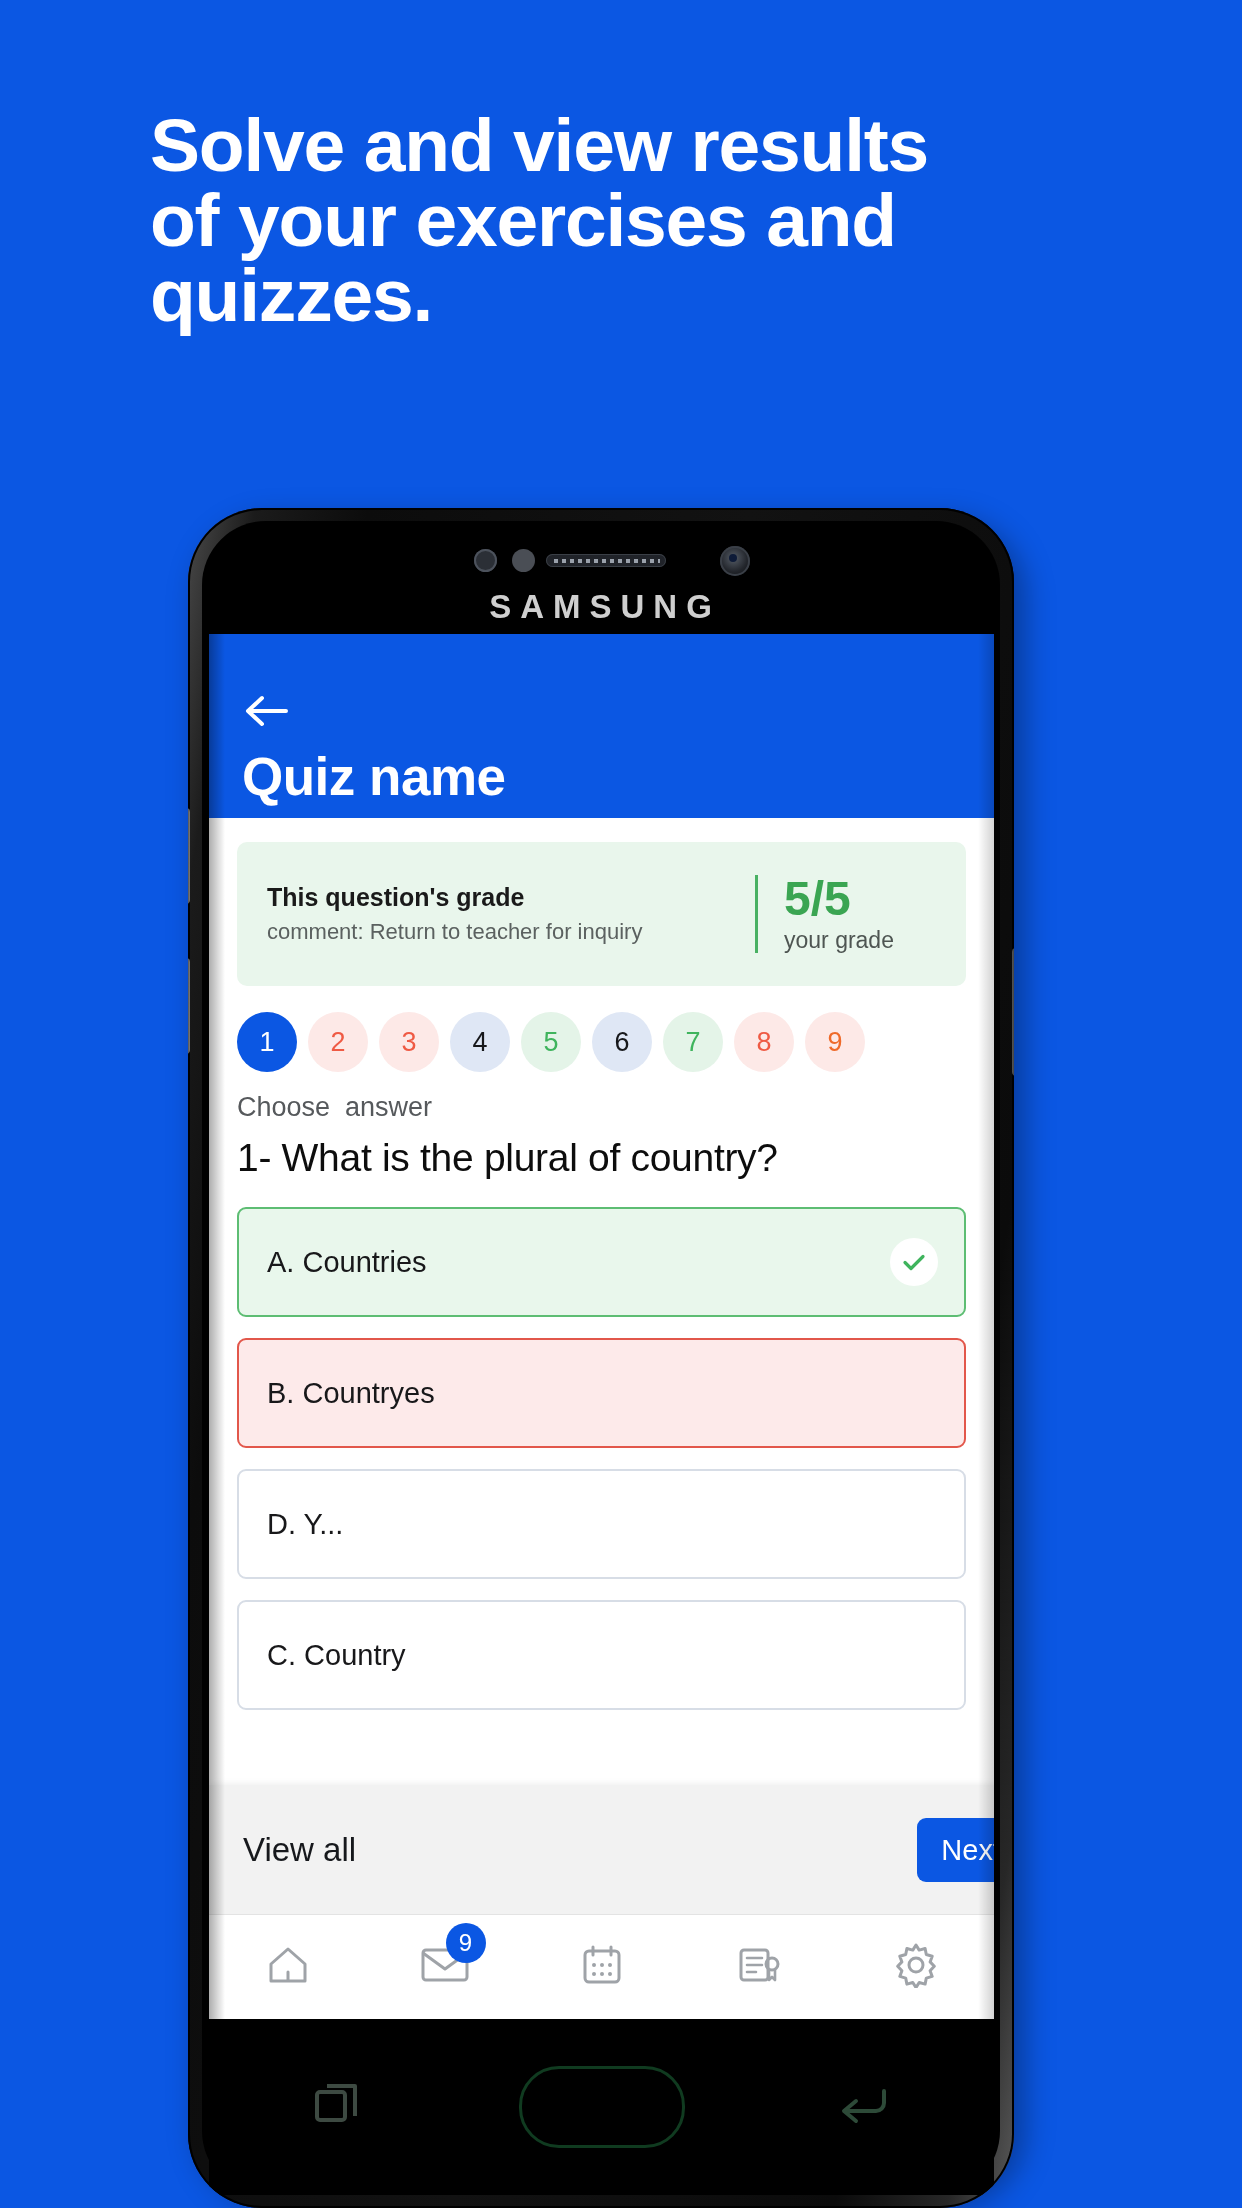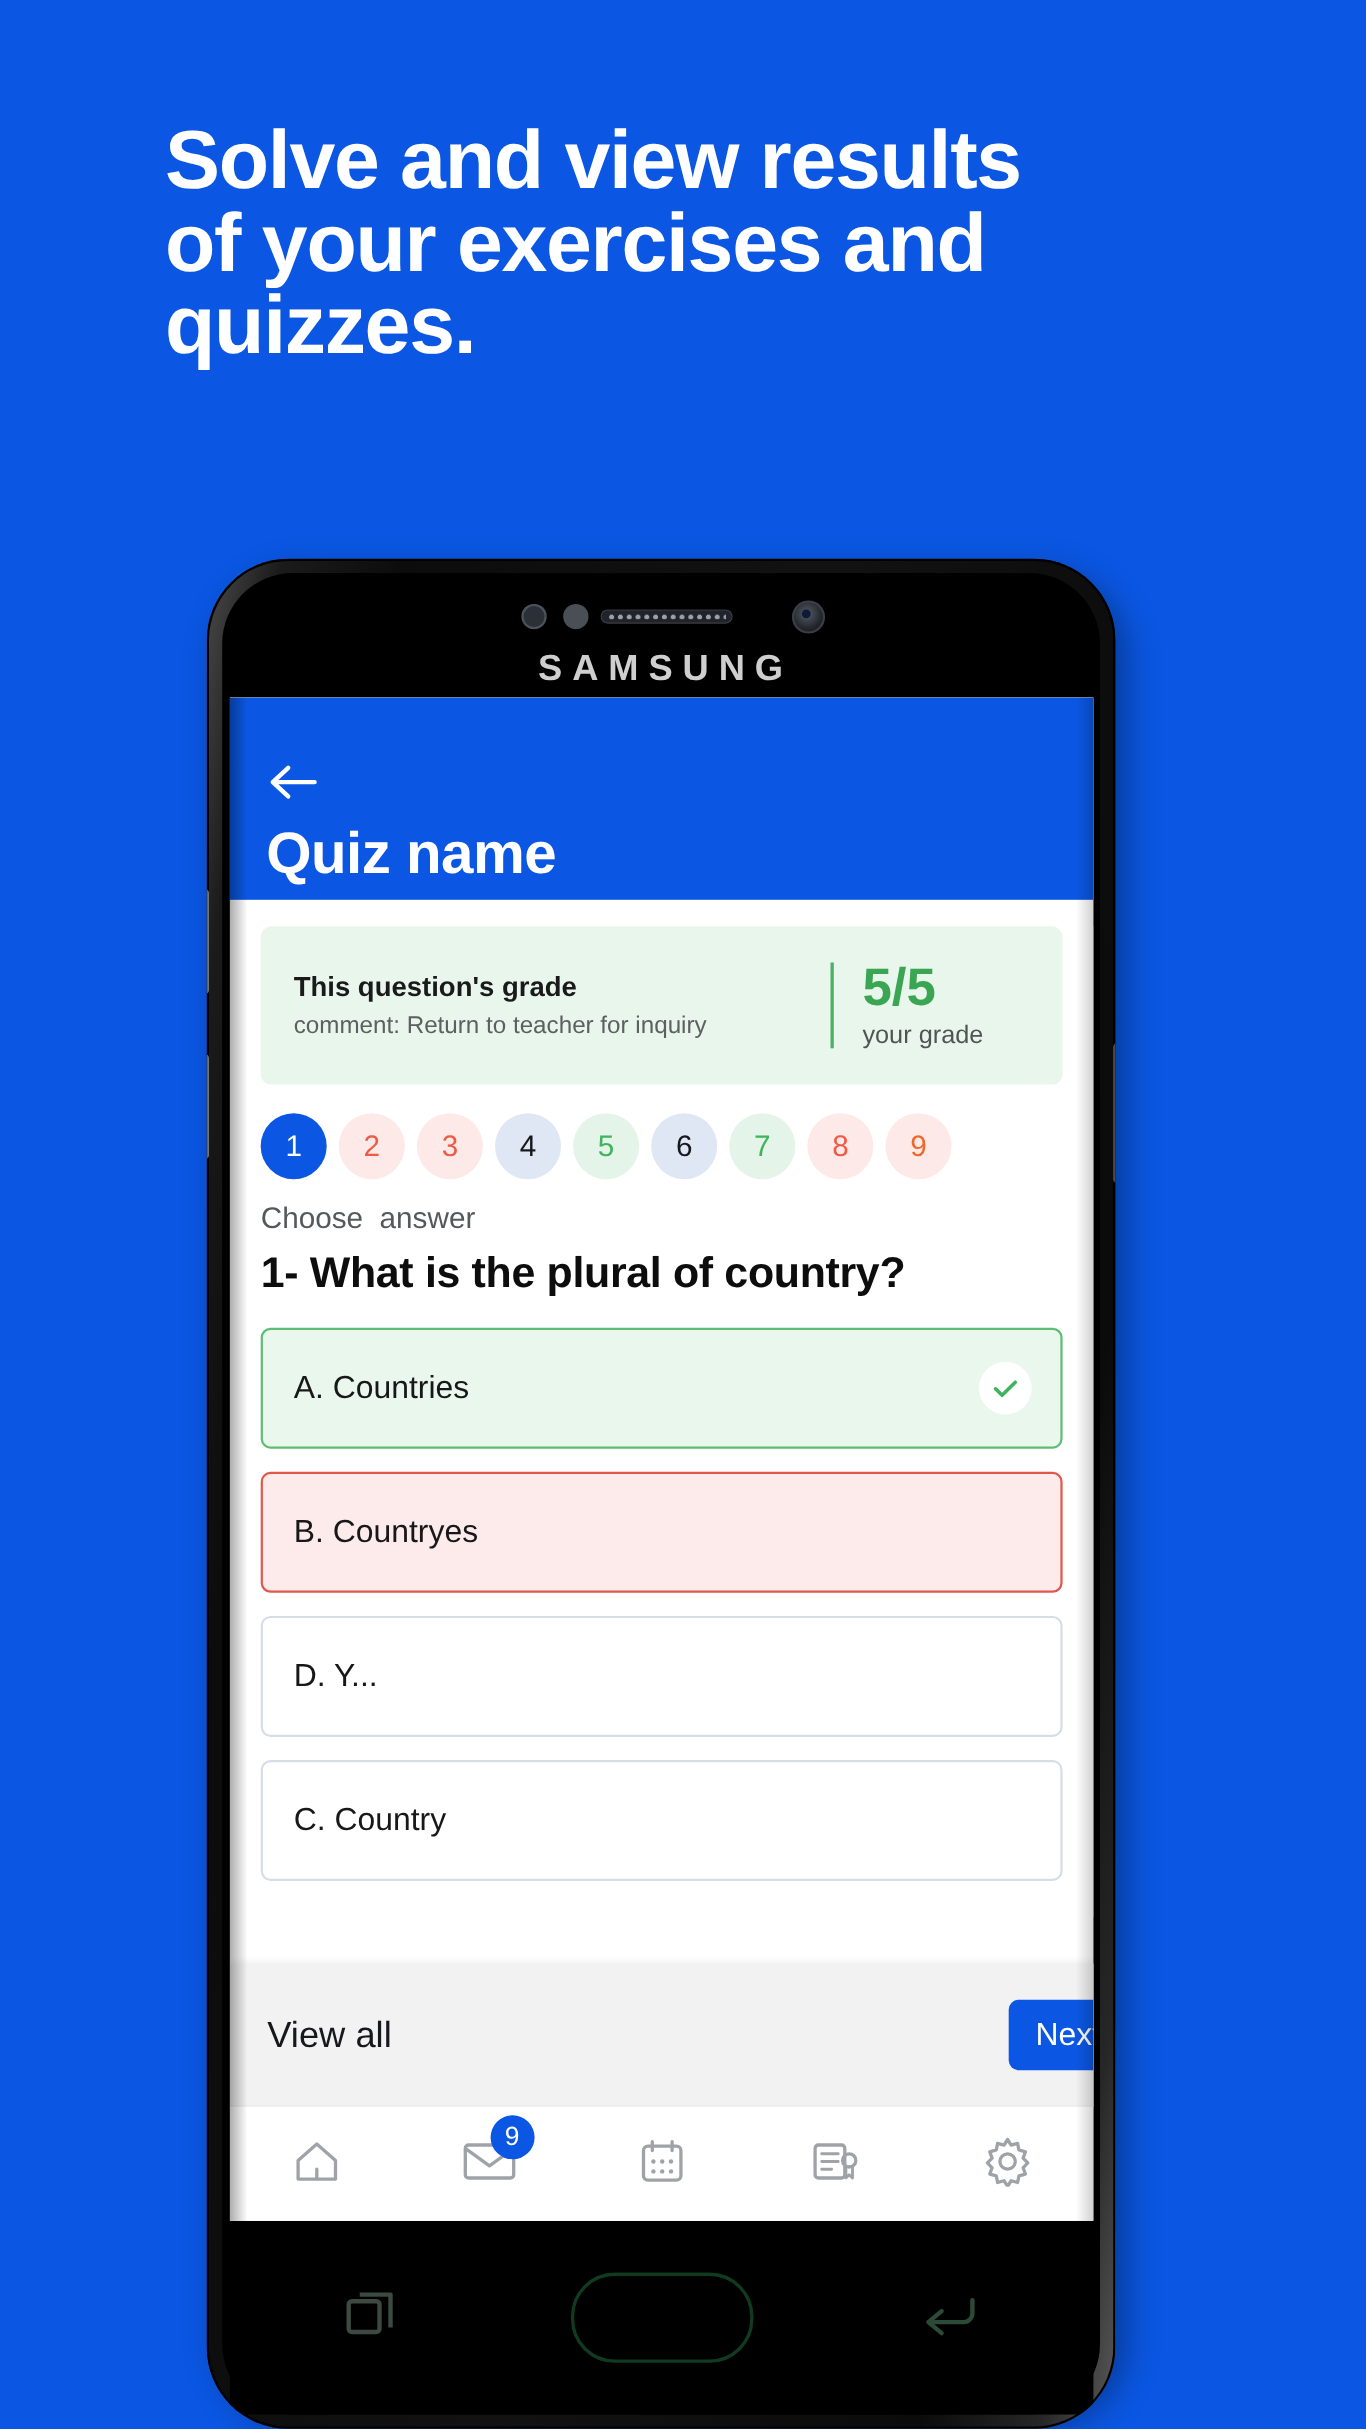--- a/index.html
+++ b/index.html
@@ -226,21 +226,21 @@
 
   .choose-label {
     padding: 20px 28px 0 28px;
     font-size: 27px;
     color: #56595c;
     white-space: pre;
   }
   .question-text {
     padding: 12px 28px 0 28px;
     font-size: 39px;
-    font-weight: 700;
+    font-weight: 400;
     color: #0d0d0d;
     line-height: 1.18;
     letter-spacing: -0.3px;
   }
 
   
   .options { padding: 26px 28px 12px 28px; }
   .option {
     position: relative;
     height: 110px;

